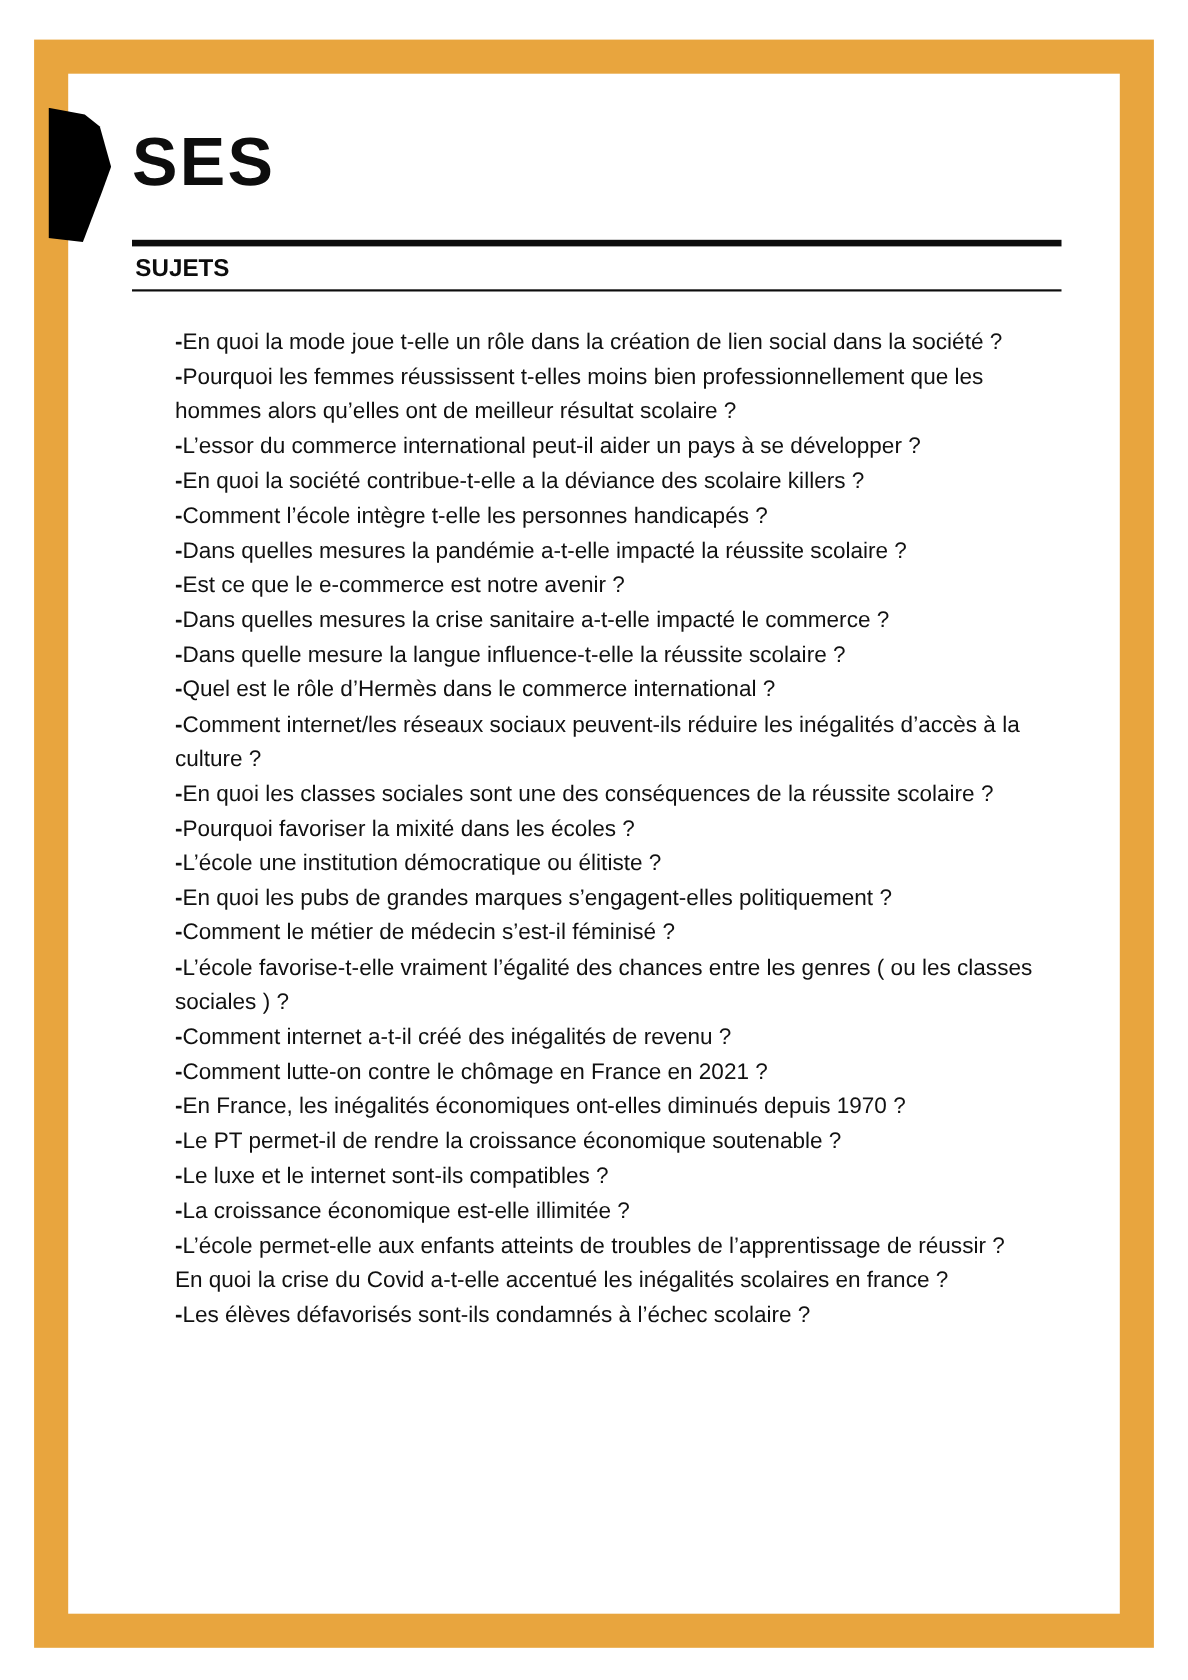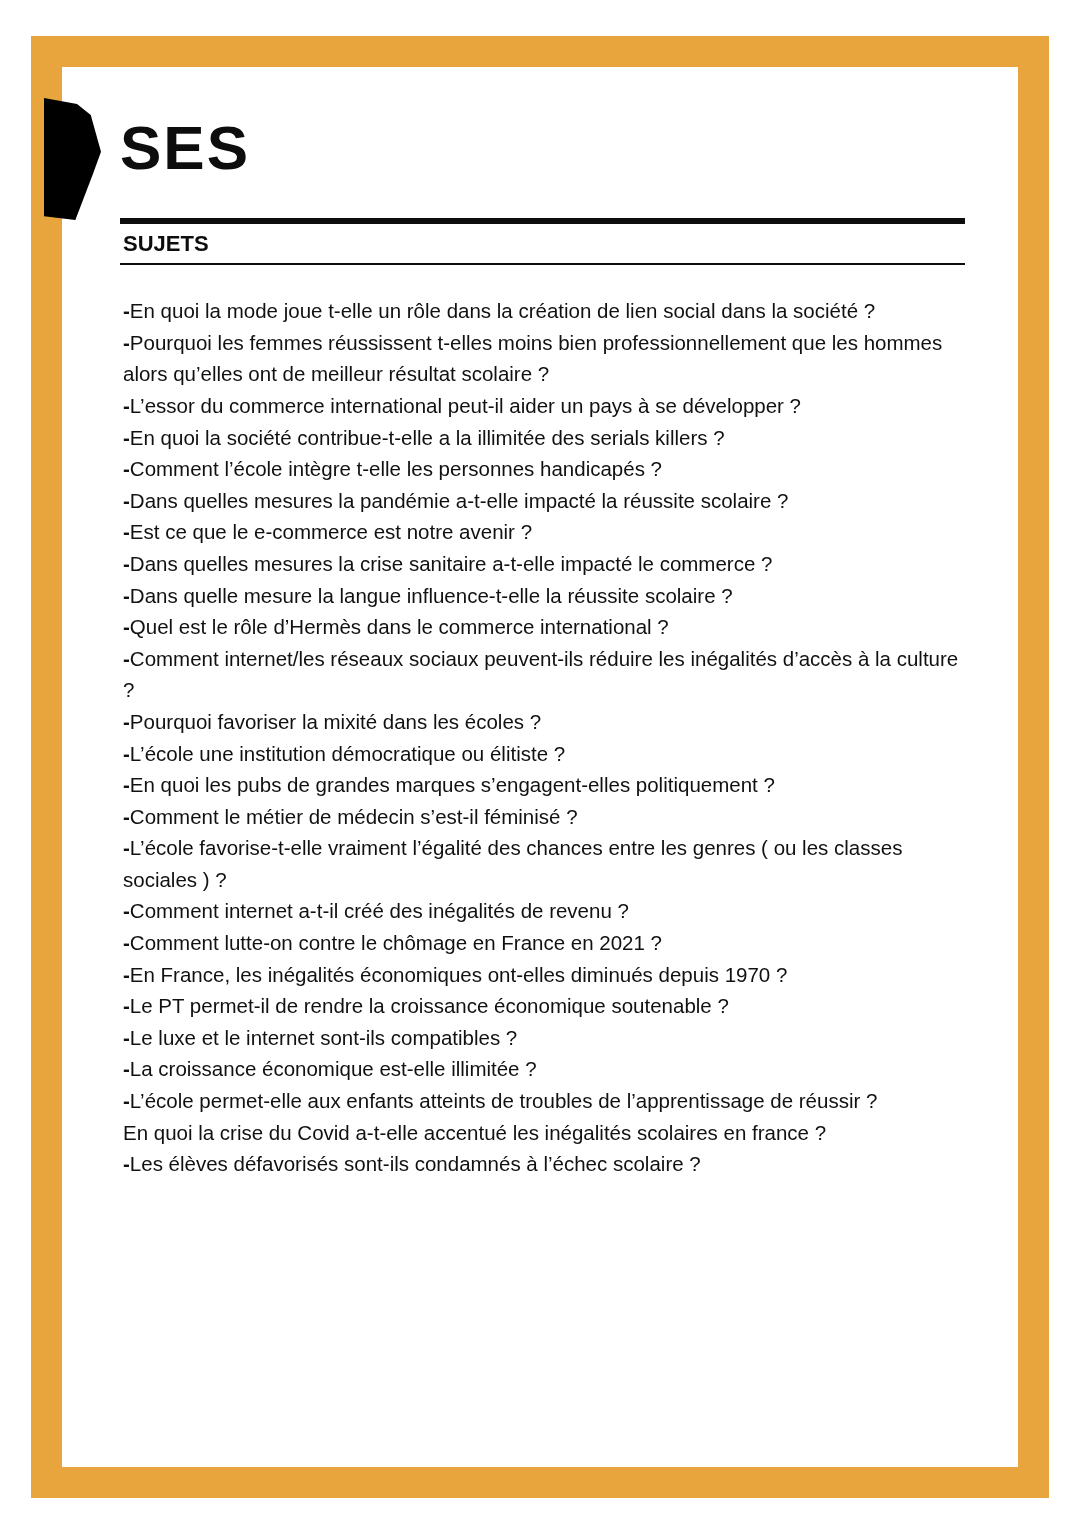--- a/index.html
+++ b/index.html
@@ -67,48 +67,50 @@
     margin-top: 6px;
   }
   .subject-list {
     margin: 30px 0 0 3px;
     font-size: 20.5px;
     line-height: 31.6px;
     color: #111111;
   }
   .subject {
     display: block;
+    margin-left: 36px;
   }
   .subject .dash {
     font-weight: bold;
   }
 </style>
 </head>
 <body>
 
 <div class="gold-frame"></div>
 <div class="bookmark"></div>
 
 <div class="content">
   <h1 class="page-title">SES</h1>
   <div class="rule-thick"></div>
   <div class="section-label">SUJETS</div>
   <div class="rule-thin"></div>
   <div class="subject-list">
       <div class="subject"><span class="dash">-</span><span>En quoi la mode joue t-elle un rôle dans la création de lien social dans la société ?</span></div>
       <div class="subject"><span class="dash">-</span><span>Pourquoi les femmes réussissent t-elles moins bien professionnellement que les hommes alors qu’elles ont de meilleur résultat scolaire ?</span></div>
       <div class="subject"><span class="dash">-</span><span>L’essor du commerce international peut-il aider un pays à se développer ?</span></div>
-      <div class="subject"><span class="dash">-</span><span>En quoi la société contribue-t-elle a la illimitée des serials killers ?</span></div>
+      <div class="subject"><span class="dash">-</span><span>En quoi la société contribue-t-elle a la déviance des scolaire killers ?</span></div>
       <div class="subject"><span class="dash">-</span><span>Comment l’école intègre t-elle les personnes handicapés ?</span></div>
       <div class="subject"><span class="dash">-</span><span>Dans quelles mesures la pandémie a-t-elle impacté la réussite scolaire ?</span></div>
       <div class="subject"><span class="dash">-</span><span>Est ce que le e-commerce est notre avenir ?</span></div>
       <div class="subject"><span class="dash">-</span><span>Dans quelles mesures la crise sanitaire a-t-elle impacté le commerce ?</span></div>
       <div class="subject"><span class="dash">-</span><span>Dans quelle mesure la langue influence-t-elle la réussite scolaire ?</span></div>
       <div class="subject"><span class="dash">-</span><span>Quel est le rôle d’Hermès dans le commerce international ?</span></div>
       <div class="subject"><span class="dash">-</span><span>Comment internet/les réseaux sociaux peuvent-ils réduire les inégalités d’accès à la culture ?</span></div>
+      <div class="subject"><span class="dash">-</span><span>En quoi les classes sociales sont une des conséquences de la réussite scolaire ?</span></div>
       <div class="subject"><span class="dash">-</span><span>Pourquoi favoriser la mixité dans les écoles ?</span></div>
       <div class="subject"><span class="dash">-</span><span>L’école une institution démocratique ou élitiste ?</span></div>
       <div class="subject"><span class="dash">-</span><span>En quoi les pubs de grandes marques s’engagent-elles politiquement ?</span></div>
       <div class="subject"><span class="dash">-</span><span>Comment le métier de médecin s’est-il féminisé ?</span></div>
       <div class="subject"><span class="dash">-</span><span>L’école favorise-t-elle vraiment l’égalité des chances entre les genres ( ou les classes sociales ) ?</span></div>
       <div class="subject"><span class="dash">-</span><span>Comment internet a-t-il créé des inégalités de revenu ?</span></div>
       <div class="subject"><span class="dash">-</span><span>Comment lutte-on contre le chômage en France en 2021 ?</span></div>
       <div class="subject"><span class="dash">-</span><span>En France, les inégalités économiques ont-elles diminués depuis 1970 ?</span></div>
       <div class="subject"><span class="dash">-</span><span>Le PT permet-il de rendre la croissance économique soutenable ?</span></div>
       <div class="subject"><span class="dash">-</span><span>Le luxe et le internet sont-ils compatibles ?</span></div>

